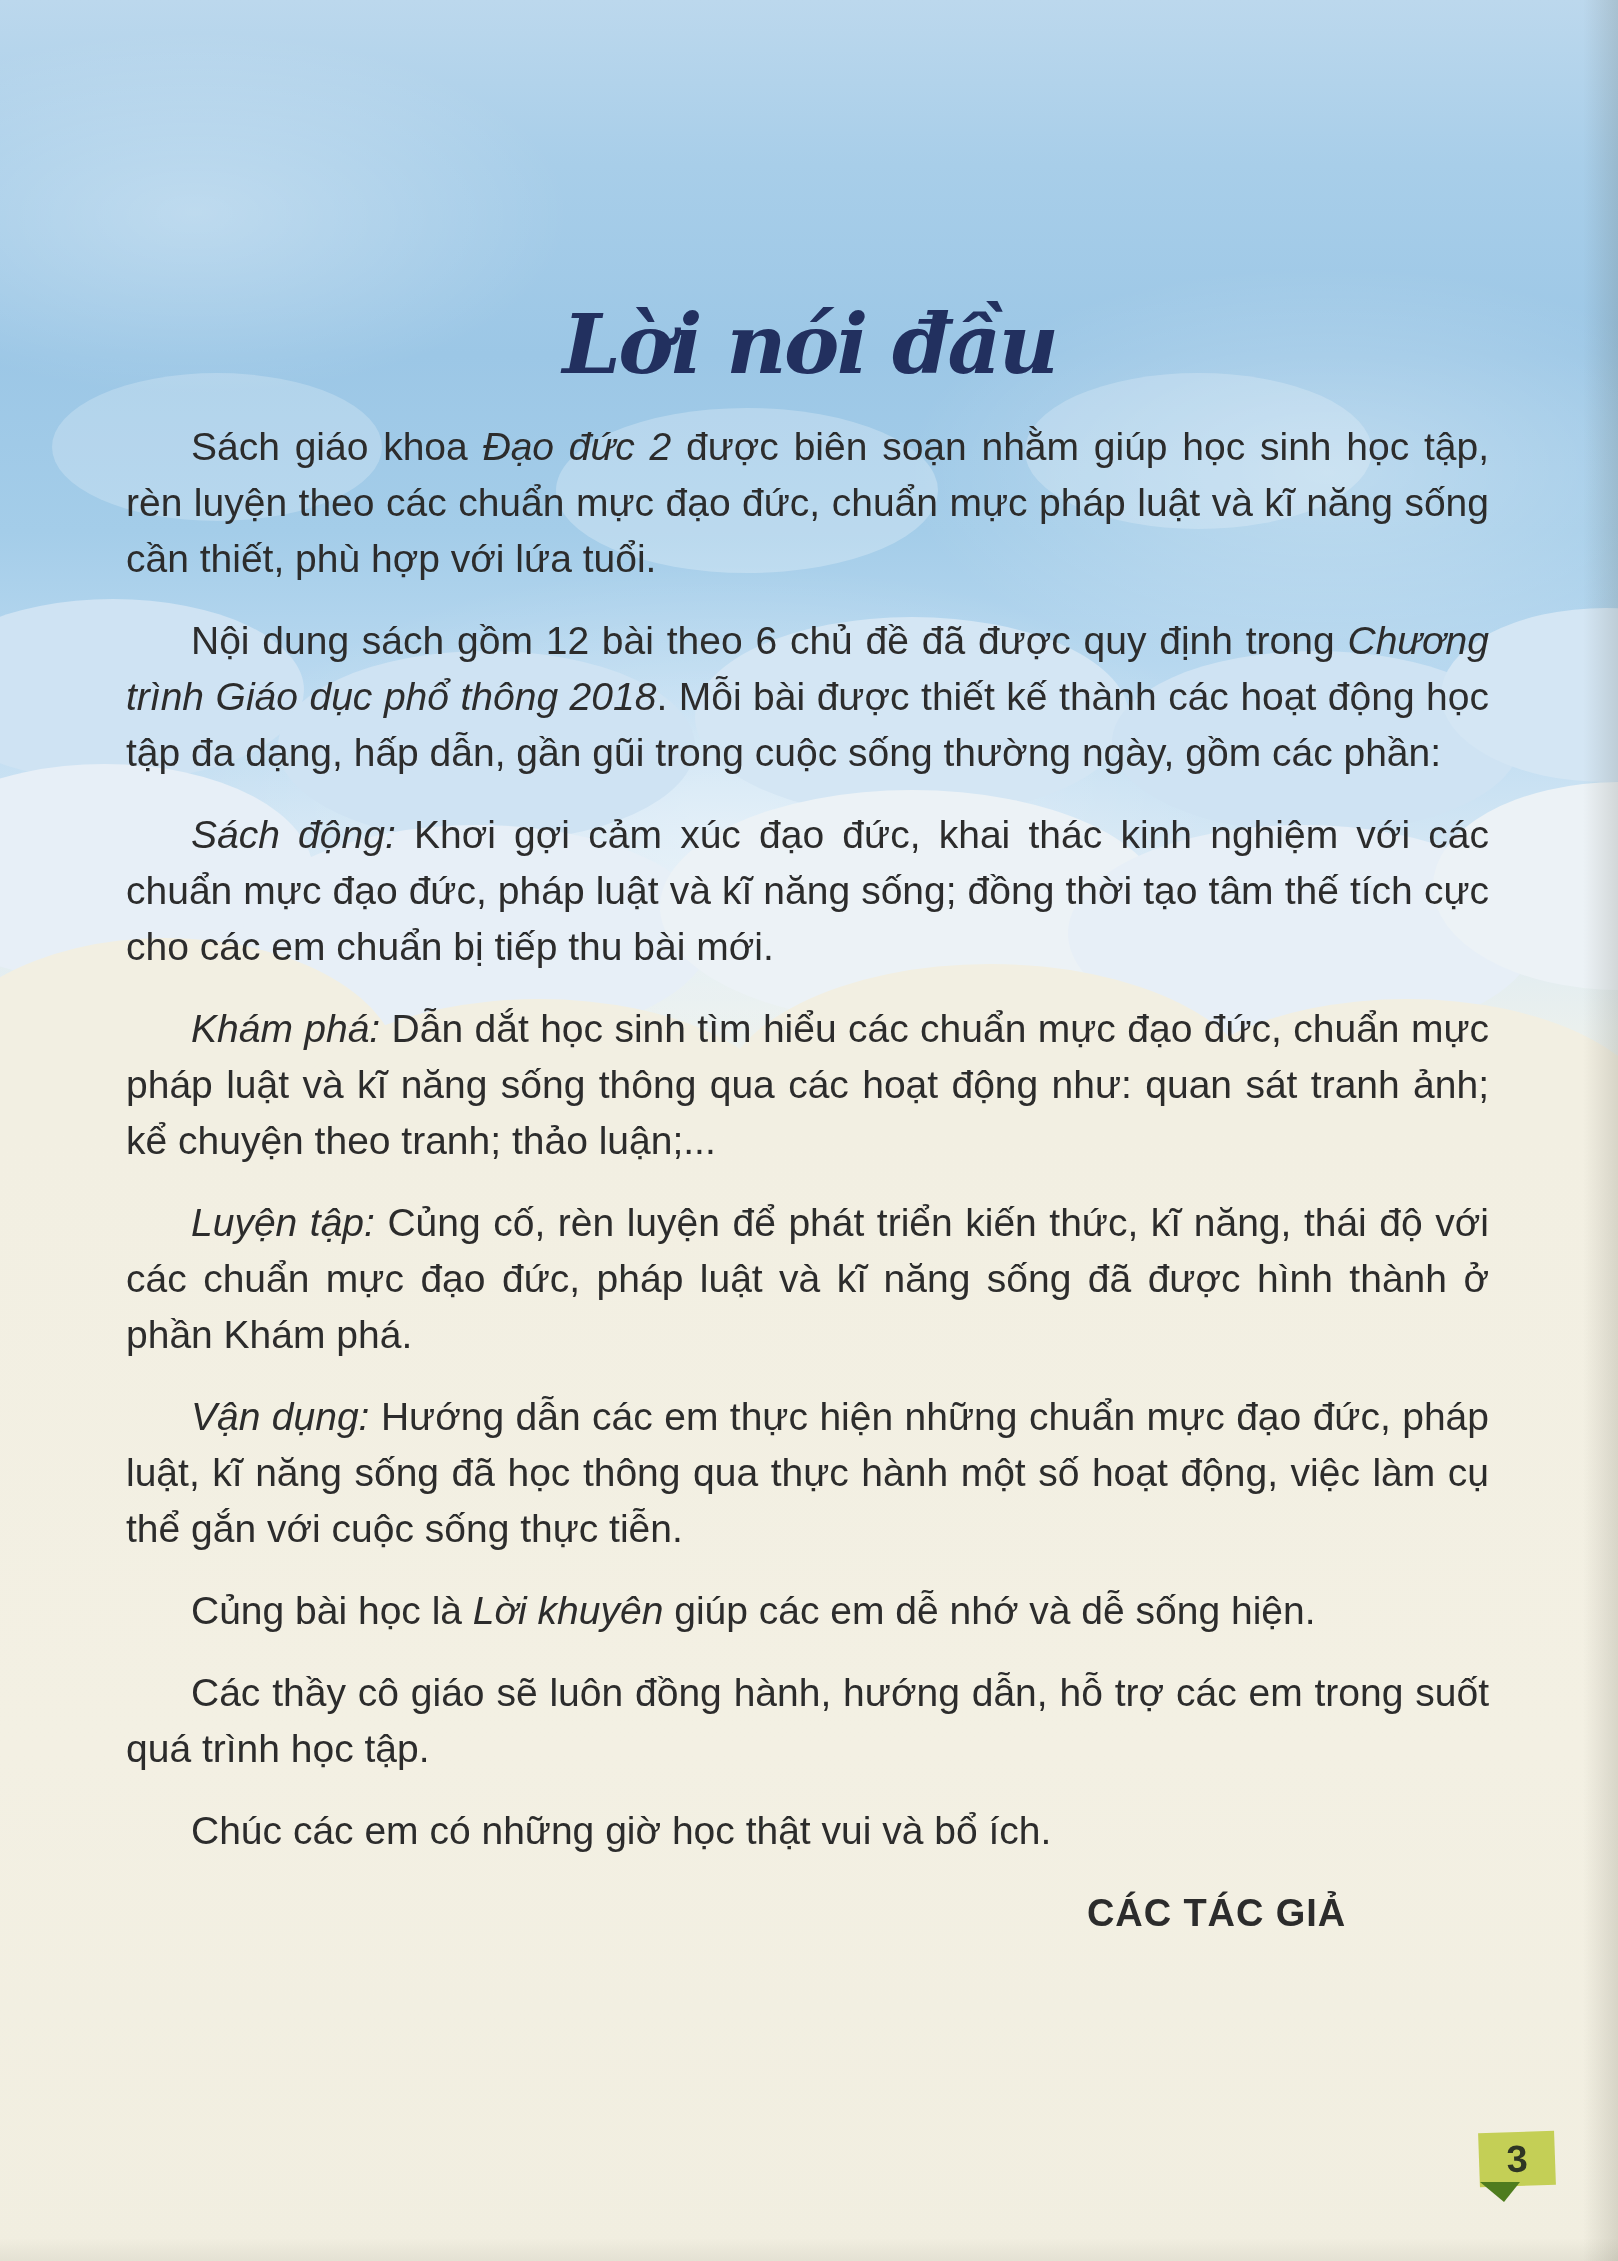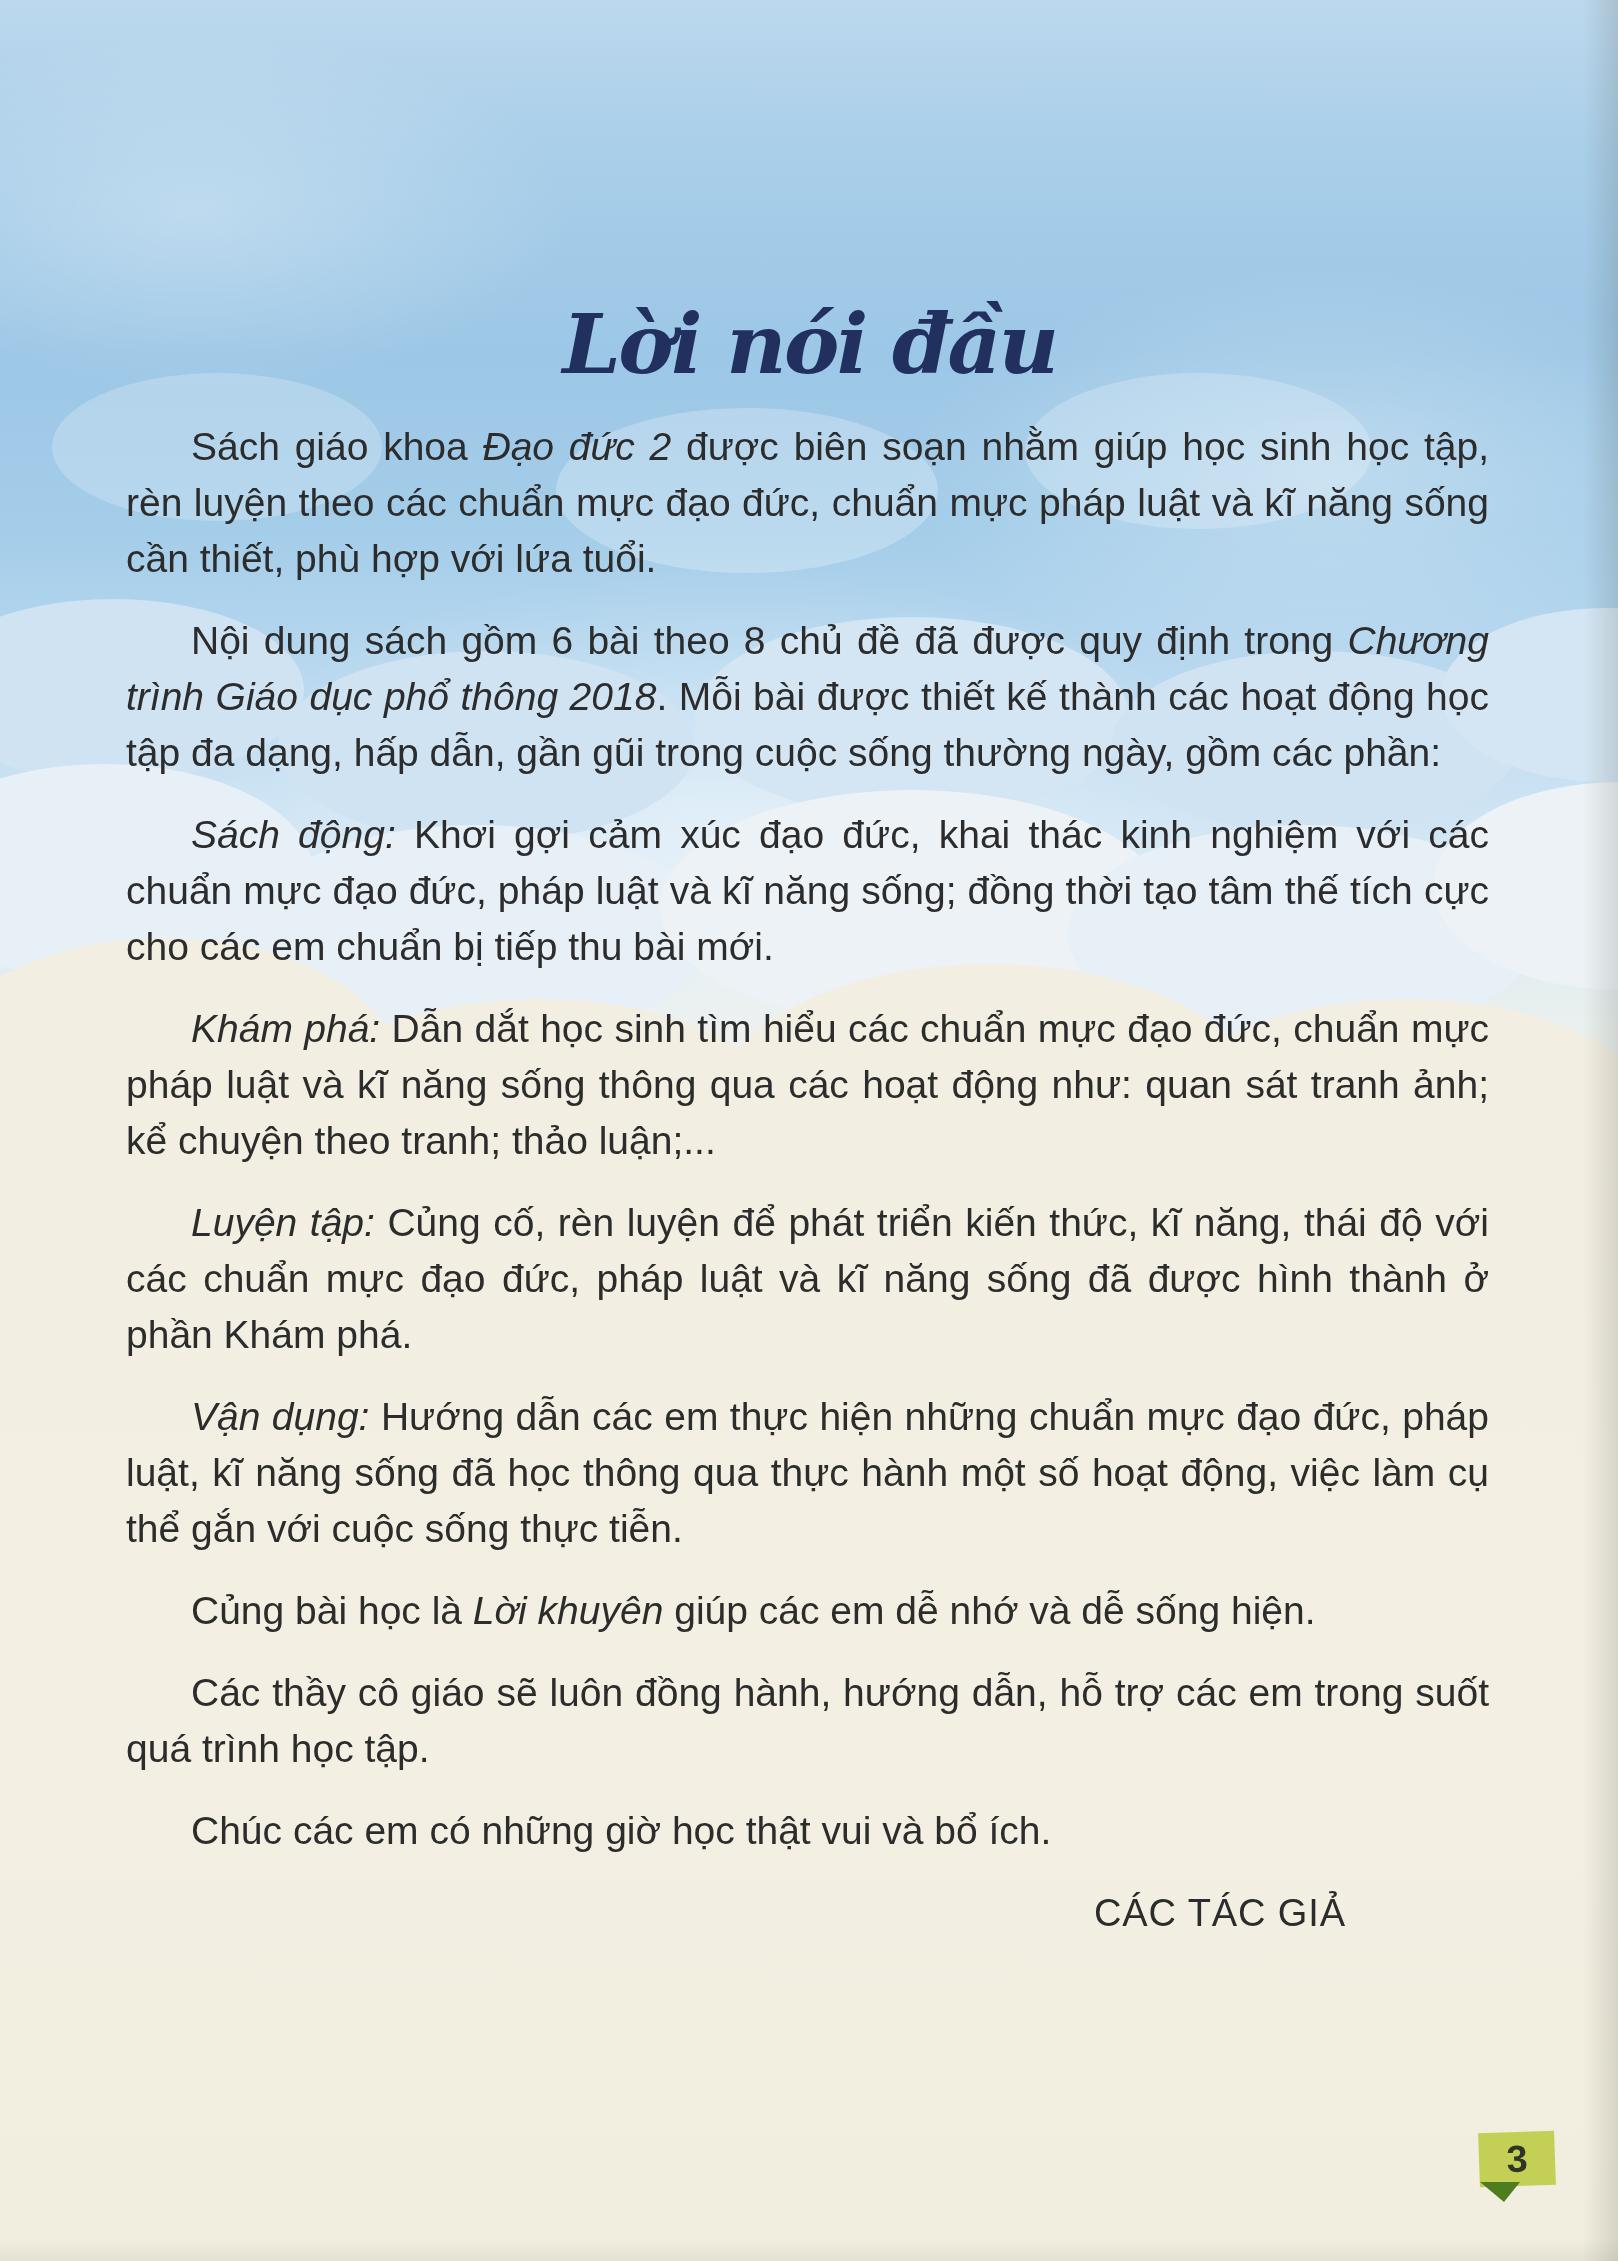--- a/index.html
+++ b/index.html
@@ -51,21 +51,21 @@
     position: absolute; top: 419px; left: 126px; width: 1363px;
     font-size: 39px; line-height: 56px;
     color: #2c2c2c;
     text-align: justify;
   }
   .body-text p { margin: 0 0 26px 0; text-indent: 65px; }
   .it { font-style: italic; }
   .signature {
     text-align: right;
     padding-right: 143px;
-    font-weight: normal;
+    font-weight: bold;
     font-size: 38px;
     letter-spacing: 0.9px;
     text-indent: 0;
   }
   
   .page-tab {
     position: absolute; left: 1479px; top: 2132px;
     width: 76px; height: 54px;
     background: #c4cf56;
     transform: rotate(-2deg);
@@ -102,21 +102,21 @@
     <div class="cloud" style="left:287px; top:999px; width:504px; height:252px; background:#f2efe2;"></div>
     <div class="cloud" style="left:721px; top:964px; width:538px; height:269px; background:#f2efe2;"></div>
     <div class="cloud" style="left:1155px;top:999px; width:504px; height:252px; background:#f2efe2;"></div>
   </div>
   <div class="paper"></div>
 
   <div class="title">Lời nói đầu</div>
 
   <div class="body-text">
     <p><span>Sách giáo khoa </span><span class="it">Đạo đức 2</span><span> được biên soạn nhằm giúp học sinh học tập, rèn luyện theo các chuẩn mực đạo đức, chuẩn mực pháp luật và kĩ năng sống cần thiết, phù hợp với lứa tuổi.</span></p>
-    <p><span>Nội dung sách gồm 6 bài theo 8 chủ đề đã được quy định trong </span><span class="it">Chương trình Giáo dục phổ thông 2018</span><span>. Mỗi bài được thiết kế thành các hoạt động học tập đa dạng, hấp dẫn, gần gũi trong cuộc sống thường ngày, gồm các phần:</span></p>
+    <p><span>Nội dung sách gồm 12 bài theo 6 chủ đề đã được quy định trong </span><span class="it">Chương trình Giáo dục phổ thông 2018</span><span>. Mỗi bài được thiết kế thành các hoạt động học tập đa dạng, hấp dẫn, gần gũi trong cuộc sống thường ngày, gồm các phần:</span></p>
     <p><span class="it">Sách động:</span><span> Khơi gợi cảm xúc đạo đức, khai thác kinh nghiệm với các chuẩn mực đạo đức, pháp luật và kĩ năng sống; đồng thời tạo tâm thế tích cực cho các em chuẩn bị tiếp thu bài mới.</span></p>
     <p><span class="it">Khám phá:</span><span> Dẫn dắt học sinh tìm hiểu các chuẩn mực đạo đức, chuẩn mực pháp luật và kĩ năng sống thông qua các hoạt động như: quan sát tranh ảnh; kể chuyện theo tranh; thảo luận;...</span></p>
     <p><span class="it">Luyện tập:</span><span> Củng cố, rèn luyện để phát triển kiến thức, kĩ năng, thái độ với các chuẩn mực đạo đức, pháp luật và kĩ năng sống đã được hình thành ở phần Khám phá.</span></p>
     <p><span class="it">Vận dụng:</span><span> Hướng dẫn các em thực hiện những chuẩn mực đạo đức, pháp luật, kĩ năng sống đã học thông qua thực hành một số hoạt động, việc làm cụ thể gắn với cuộc sống thực tiễn.</span></p>
     <p><span>Củng bài học là </span><span class="it">Lời khuyên</span><span> giúp các em dễ nhớ và dễ sống hiện.</span></p>
     <p><span>Các thầy cô giáo sẽ luôn đồng hành, hướng dẫn, hỗ trợ các em trong suốt quá trình học tập.</span></p>
     <p><span>Chúc các em có những giờ học thật vui và bổ ích.</span></p>
     <p class="signature">CÁC TÁC GIẢ</p>
   </div>
 

